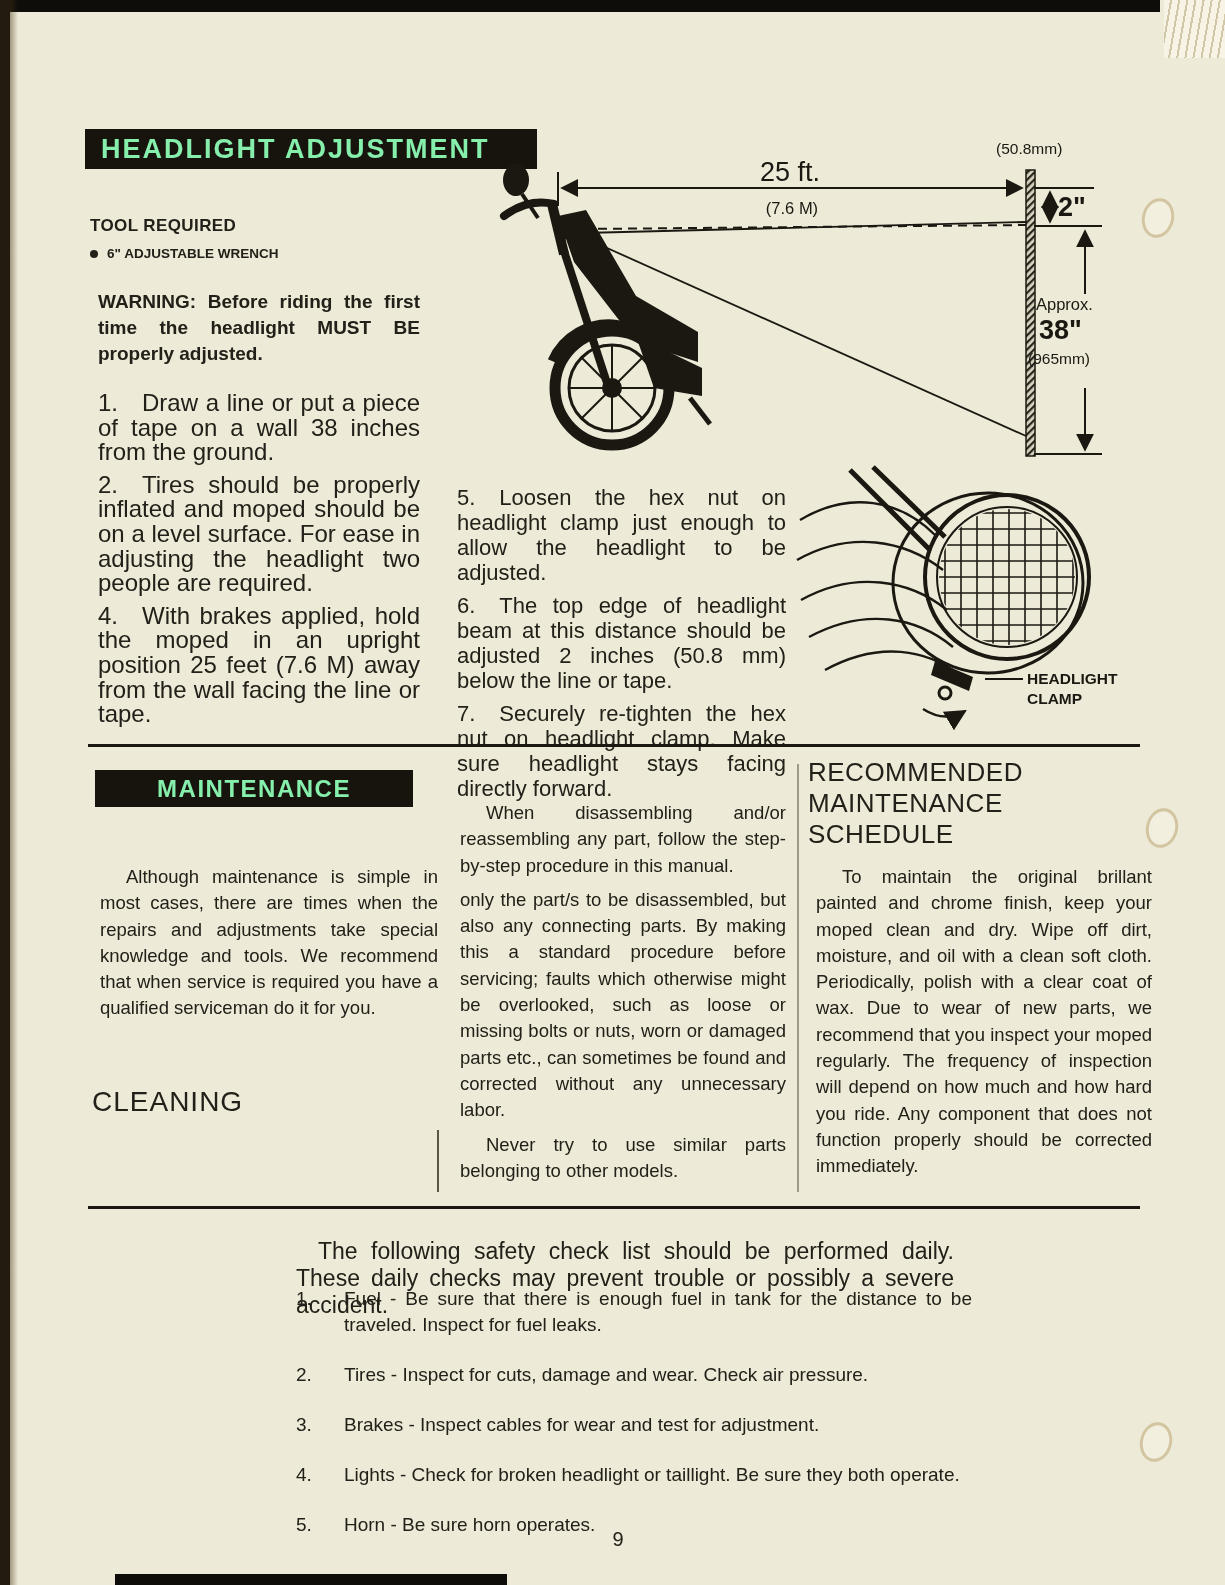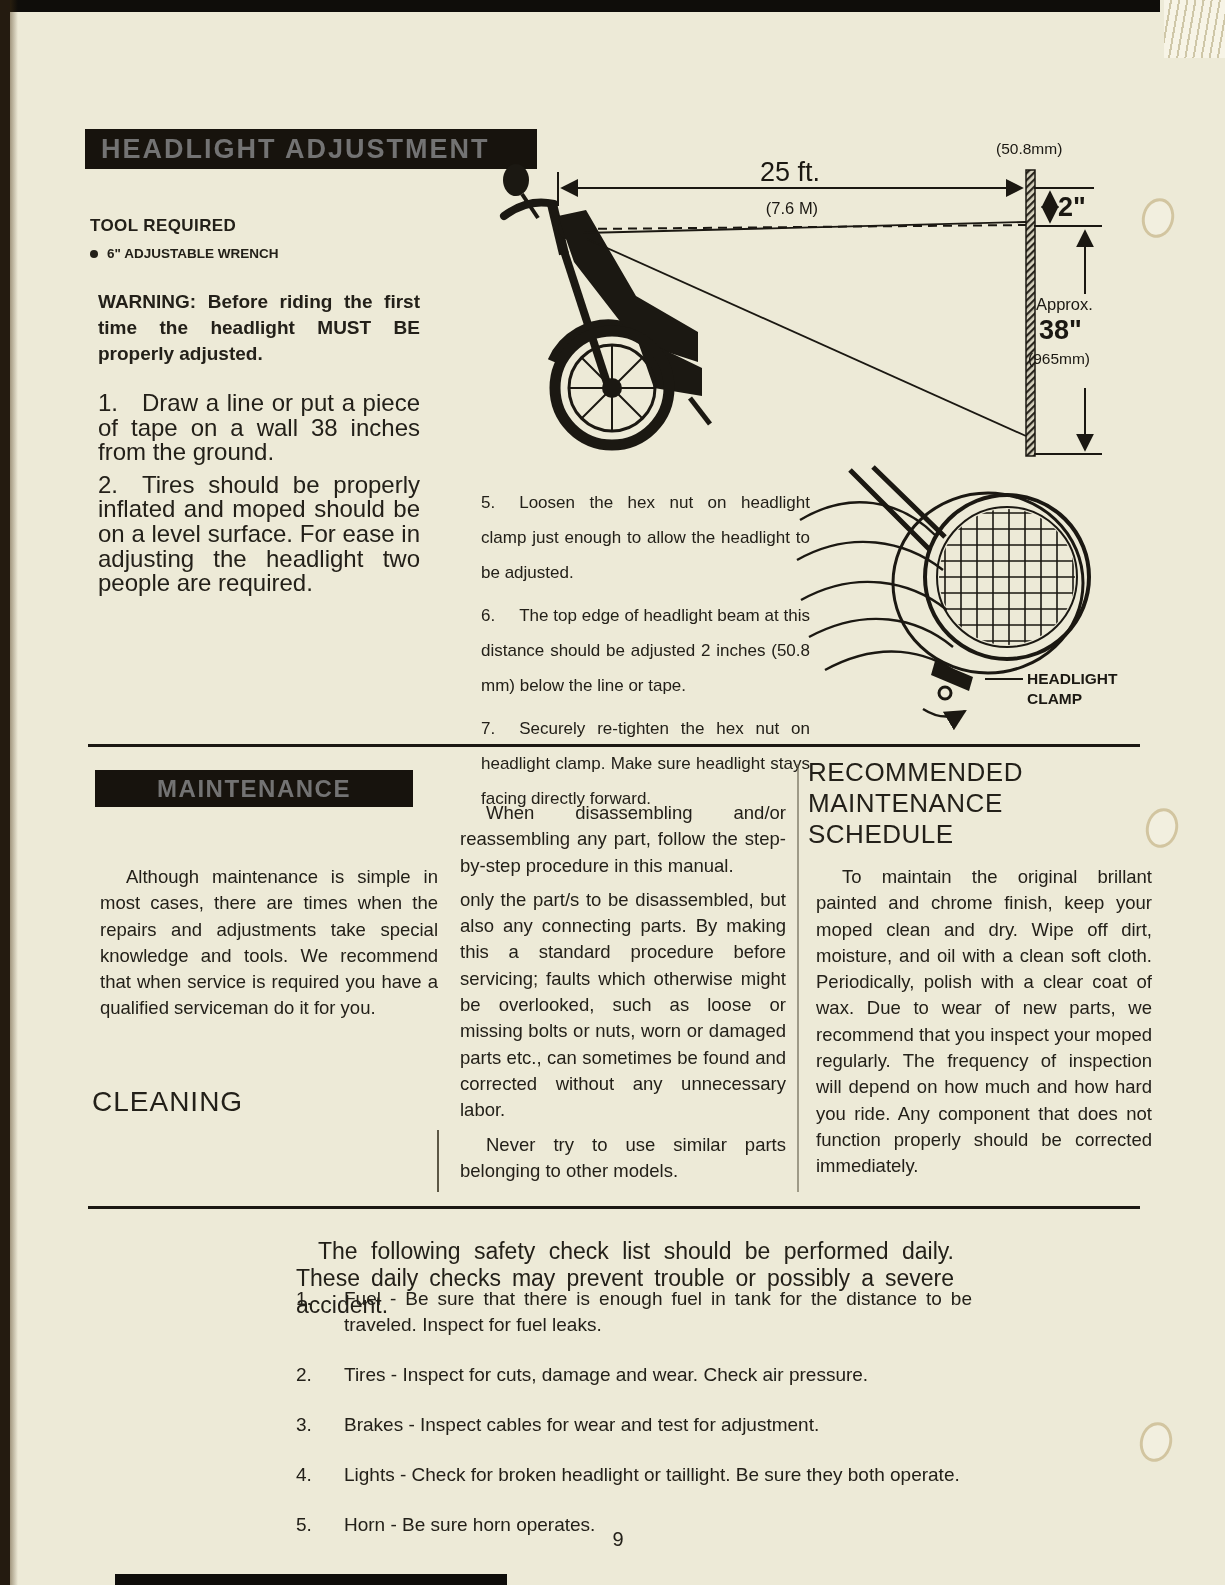--- a/index.html
+++ b/index.html
@@ -9,38 +9,38 @@
   .top-bar {position:absolute; left:8px; top:0; width:1152px; height:12px; background:#0f0d0a;}
   .left-strip {position:absolute; left:0; top:0; width:10px; height:100%; background:#241b10;}
   .left-shadow {position:absolute; left:10px; top:0; width:8px; height:100%;
                 background:linear-gradient(90deg, rgba(70,50,20,.45), rgba(70,50,20,0));}
   .stack-corner {position:absolute; left:1164px; top:0; width:61px; height:58px;
                  background:repeating-linear-gradient(100deg,#f7f4e6 0 6px,#cfc7a8 6px 8px);}
   .bottom-bar {position:absolute; left:115px; top:1574px; width:392px; height:11px; background:#0f0d0a;}
   .hole {position:absolute; width:26px; height:34px; border-radius:50%;
          border:3px solid #c9b98e; background:#f4f1e2; opacity:.75; transform:rotate(14deg);}
   
-  .banner {position:absolute; background:#17130d; color:#737373; font-weight:bold;}
+  .banner {position:absolute; background:#17130d; color:#86efac; font-weight:bold;}
   .hl-banner {left:85px; top:129px; width:452px; height:40px; font-size:27px;
               letter-spacing:2px; line-height:40px; padding-left:16px; box-sizing:border-box;}
   .mt-banner {left:95px; top:770px; width:318px; height:37px; font-size:24px;
               letter-spacing:1.5px; line-height:37px; text-align:center;}
   
   .abs {position:absolute;}
   p {margin:8px;}
   .jus {text-align:justify;}
   .col-left {left:90px; top:186px; width:338px;}
   .small-heading {font-weight:bold; font-size:17px; letter-spacing:.4px;margin-top:30px;}
   .bullet-line {font-weight:bold; font-size:13.5px; margin-top:10px; display:flex; align-items:center; gap:9px;}
   .bullet {width:8px; height:8px; border-radius:50%; background:#232019; display:inline-block; flex:none;}
   .warning {font-weight:bold; font-size:19px; line-height:26px; margin-top:28px; text-align:justify;}
   .steps {margin-top:24px; font-size:24px; line-height:24.6px;}
   .steps p {text-align:justify;}
   .steps .num {margin-right:24px;}
-  .col-mid-steps {left:473px; top:477px; width:345px; font-size:17px; line-height:35px;}
+  .col-mid-steps {left:449px; top:477px; width:345px; font-size:22px; line-height:25px;}
   .col-mid-steps .num {margin-right:24px;}
   .rule {position:absolute; background:#1b1812; height:3px; left:88px; width:1052px;}
   .body-text {font-size:18.5px; line-height:26.3px;}
   .indent {text-indent:26px;}
   .cleaning-h {left:92px; top:1086px; font-size:28px; letter-spacing:1px;}
   .sched-h {left:808px; top:757px; font-size:26px; line-height:31px; letter-spacing:.5px;}
   .divider {position:absolute; width:2px; background:#5c5745;}
   .safety-intro {left:288px; top:1230px; width:658px; font-size:23px; line-height:27px;
                  text-align:justify; text-indent:22px;}
   .safety-list {left:296px; top:1286px; width:676px; font-size:19px; line-height:26px;}
@@ -74,20 +74,21 @@
   <div class="abs col-left">
     <div class="small-heading">TOOL REQUIRED</div>
     <div class="bullet-line">
       <span class="bullet"></span>
       <span>6" ADJUSTABLE WRENCH</span>
     </div>
     <p class="warning">WARNING: Before riding the first time the headlight MUST BE properly adjusted.</p>
     <div class="steps">
       <p class="step"><span class="num">1.</span><span>Draw a line or put a piece of tape on a wall 38 inches from the ground.</span></p>
       <p class="step"><span class="num">2.</span><span>Tires should be properly inflated and moped should be on a level surface. For ease in adjusting the headlight two people are required.</span></p>
+      <p class="step"><span class="num">4.</span><span>With brakes applied, hold the moped in an upright position 25 feet (7.6 M) away from the wall facing the line or tape.</span></p>
     </div>
   </div>
 
   <div class="abs col-mid-steps">
     <p class="step jus"><span class="num">5.</span><span>Loosen the hex nut on headlight clamp just enough to allow the headlight to be adjusted.</span></p>
     <p class="step jus"><span class="num">6.</span><span>The top edge of headlight beam at this distance should be adjusted 2 inches (50.8 mm) below the line or tape.</span></p>
     <p class="step jus"><span class="num">7.</span><span>Securely re-tighten the hex nut on headlight clamp. Make sure headlight stays facing directly forward.</span></p>
   </div>
 
   <svg class="abs" style="left:440px; top:136px;" width="695" height="335" viewBox="0 0 695 335">

